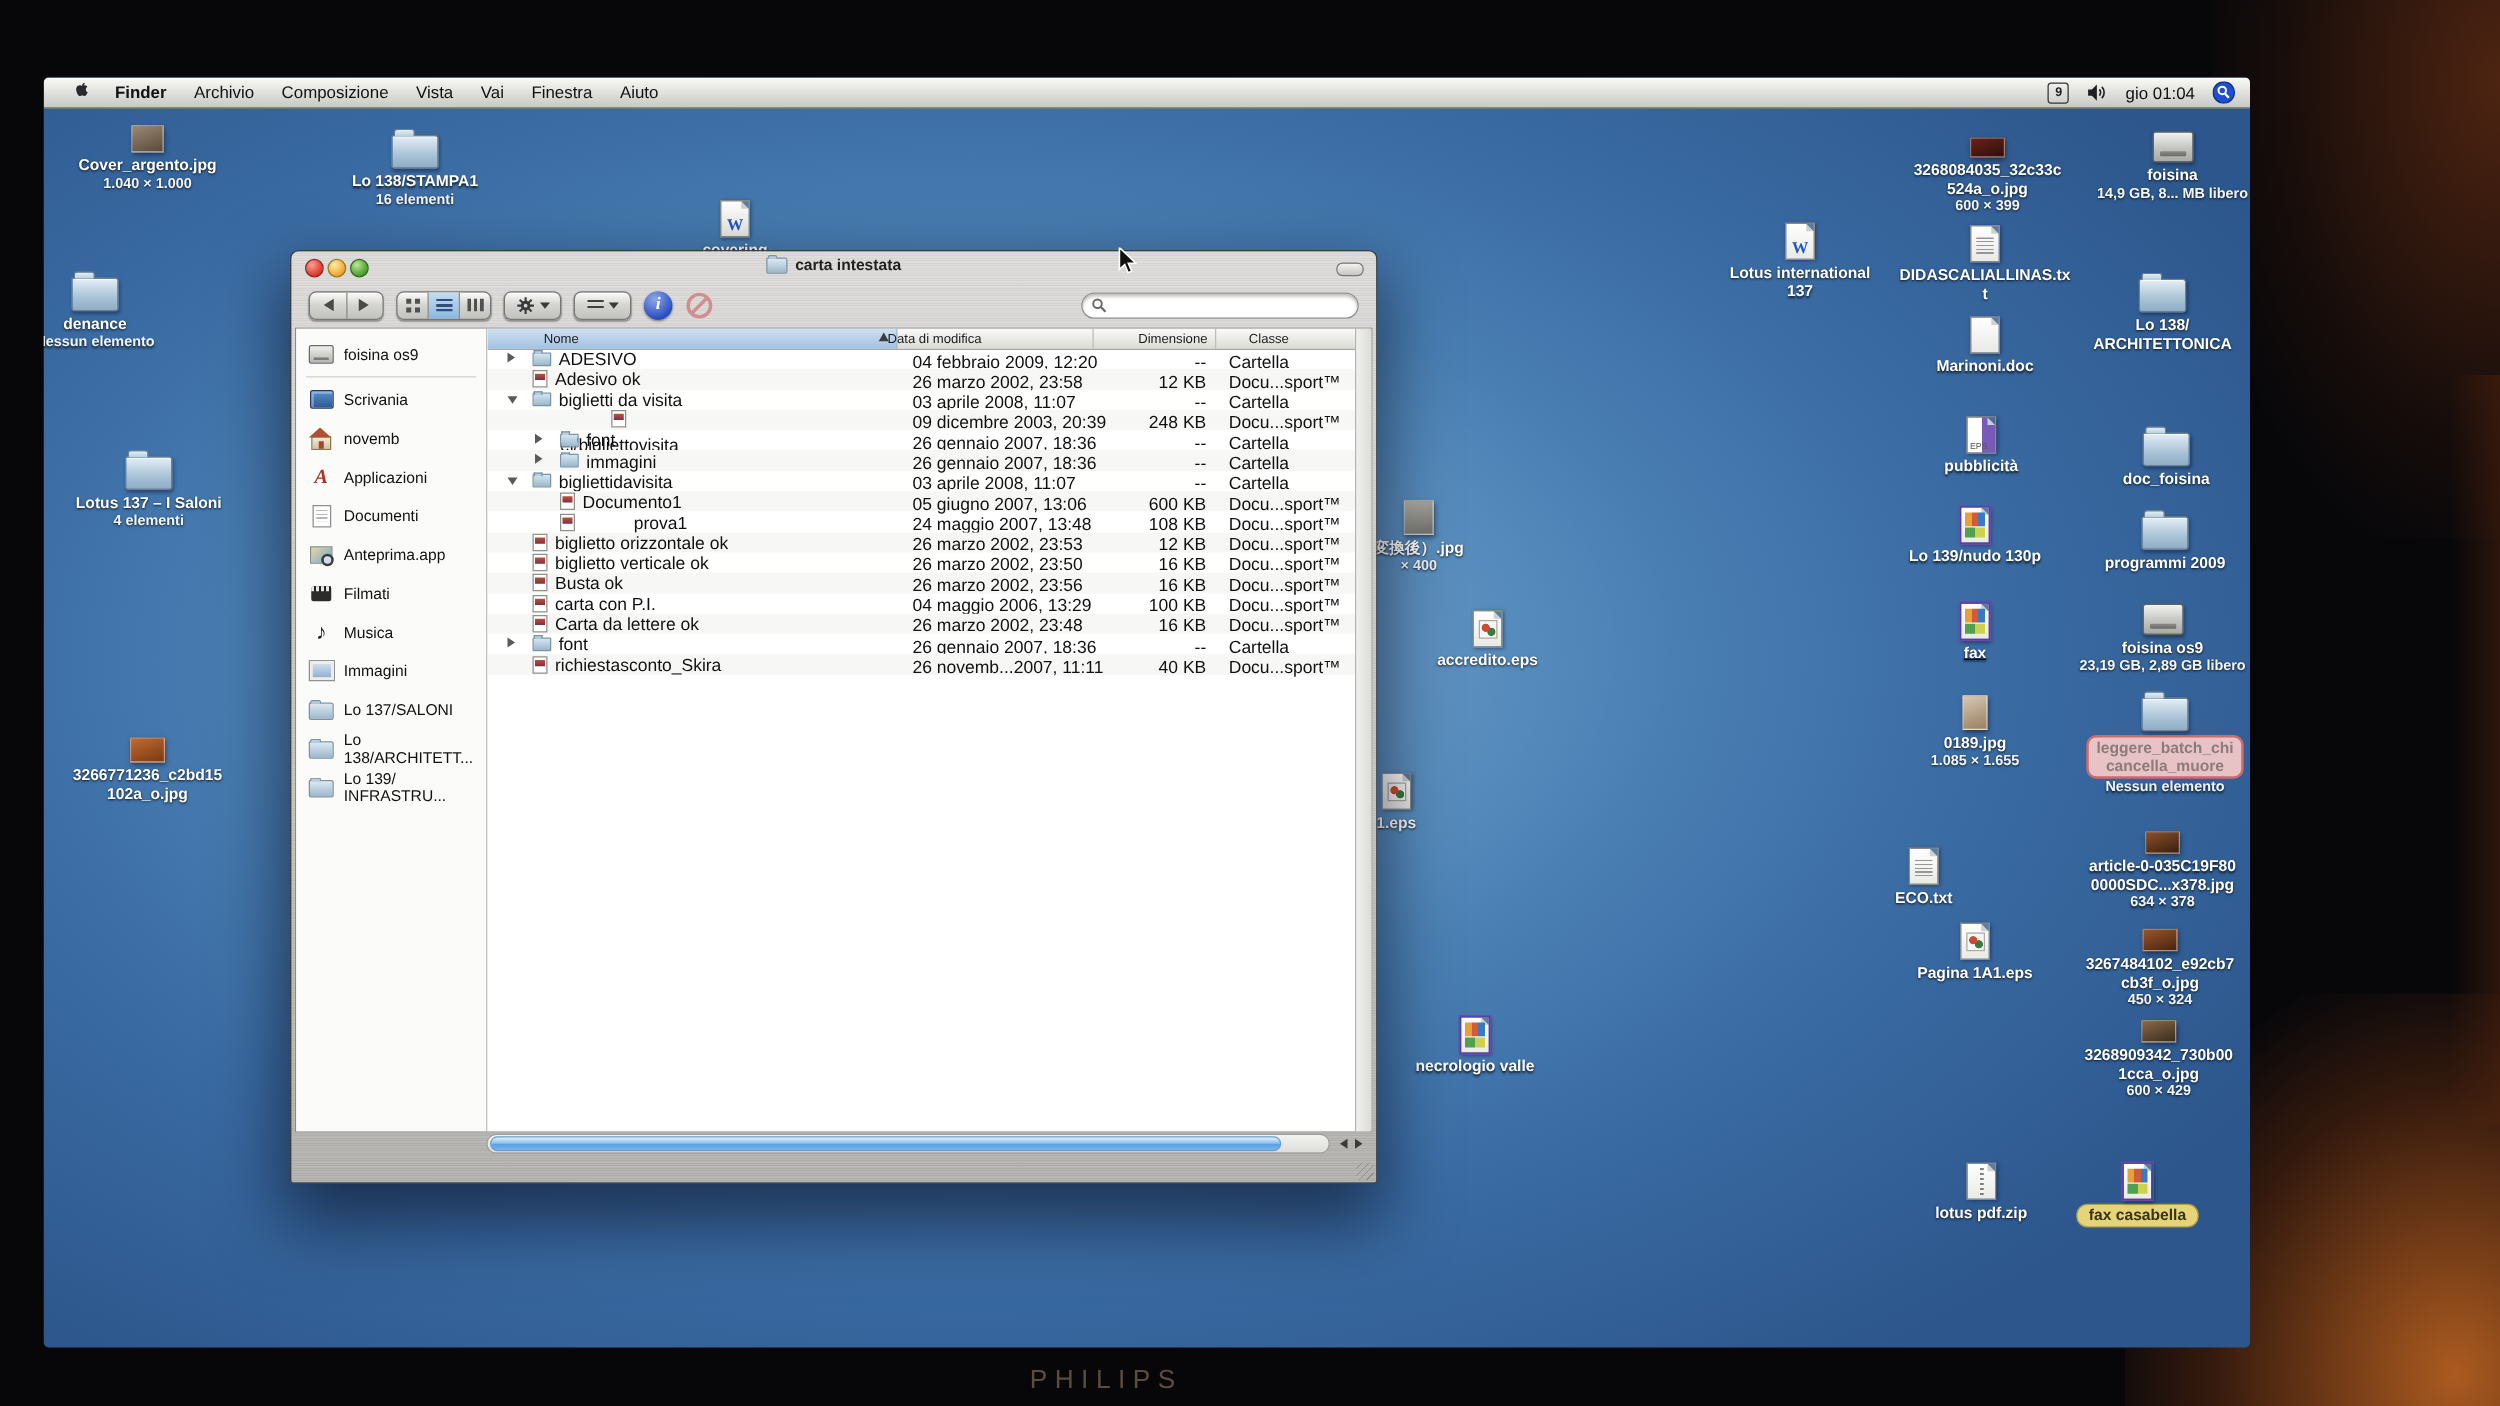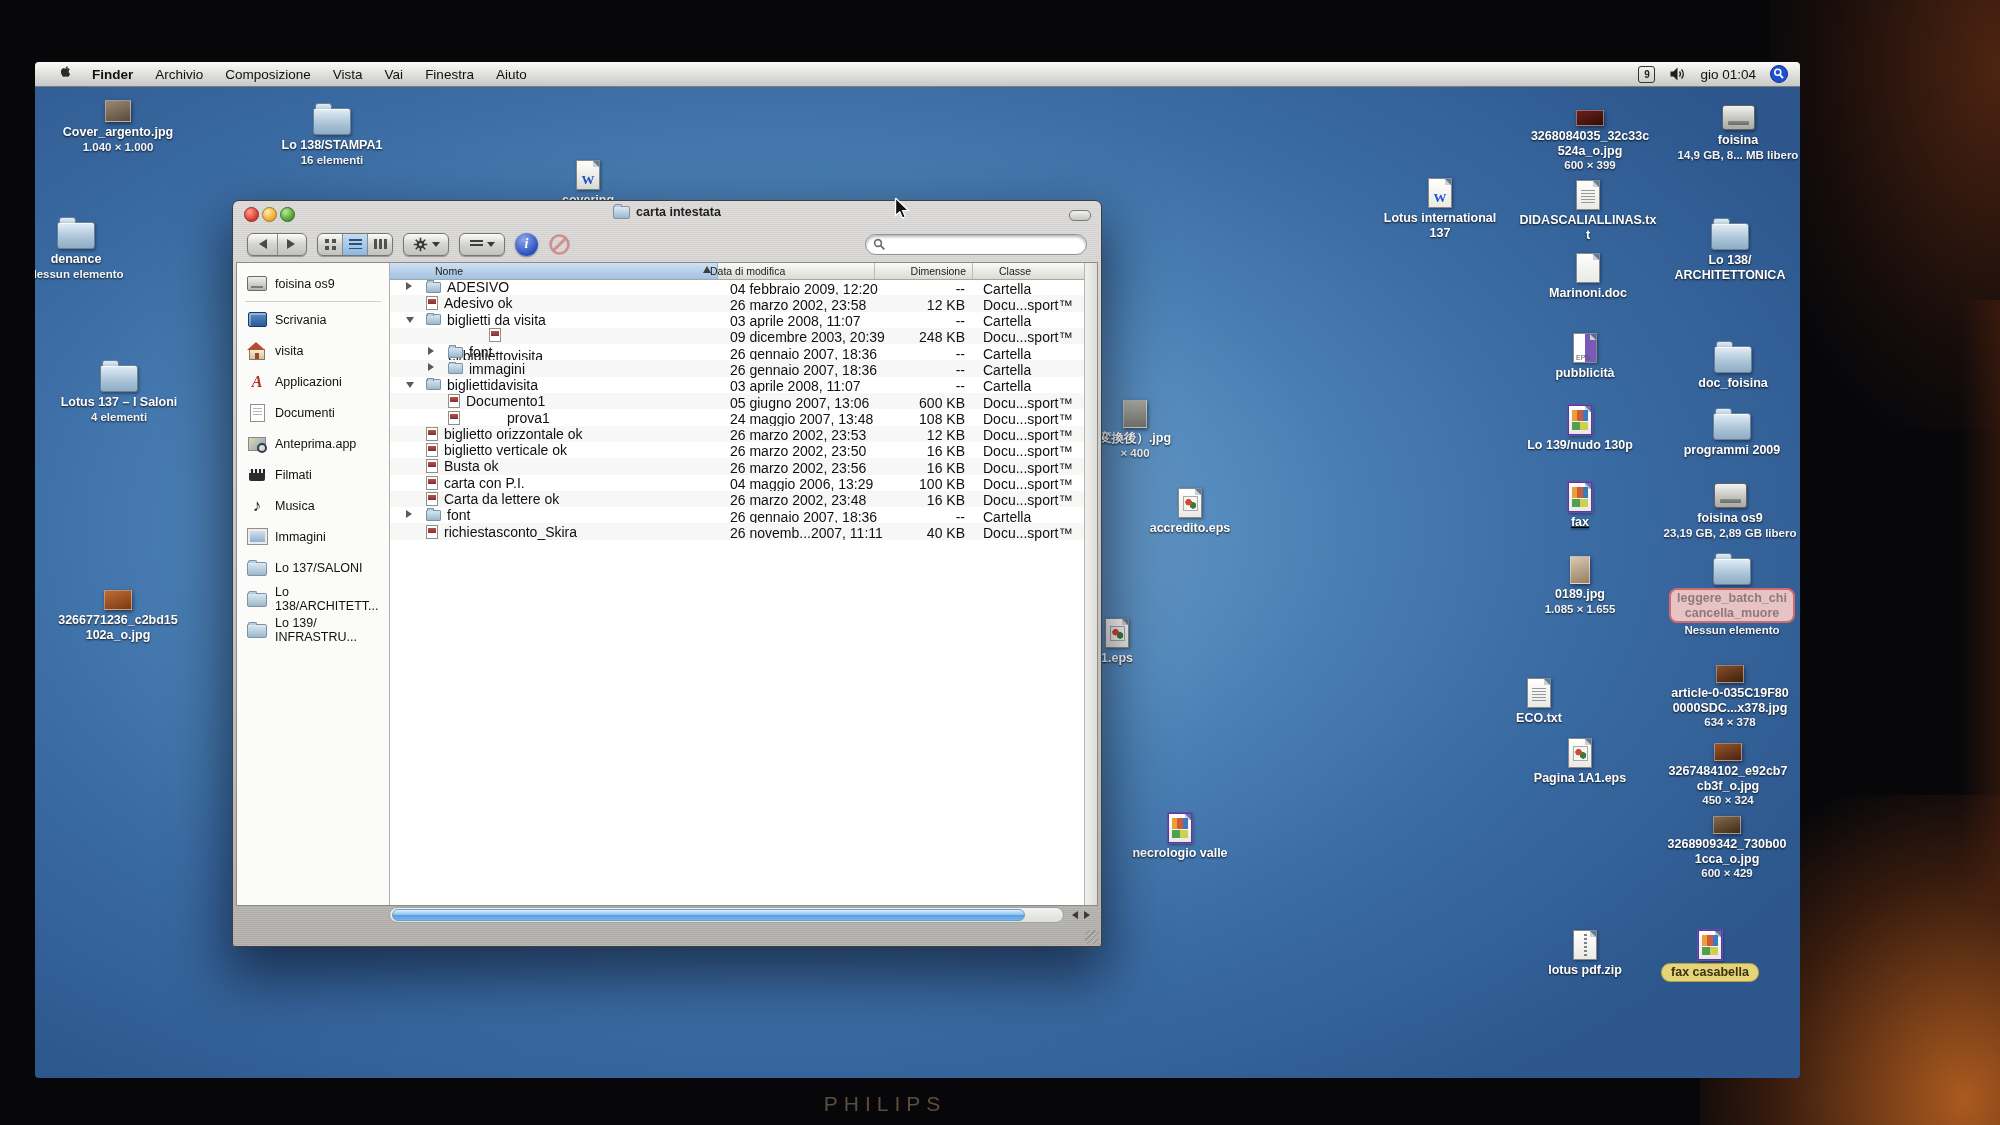--- a/index.html
+++ b/index.html
@@ -454,21 +454,21 @@
           <div class="side-item">
             <span class="si">
               <i class="si-desktop"></i>
             </span>
             <span>Scrivania</span>
           </div>
           <div class="side-item">
             <span class="si">
               <i class="si-home"></i>
             </span>
-            <span>visita</span>
+            <span>novemb</span>
           </div>
           <div class="side-item">
             <span class="si">
               <i class="si-apps">A</i>
             </span>
             <span>Applicazioni</span>
           </div>
           <div class="side-item">
             <span class="si">
               <i class="si-docs"></i>

